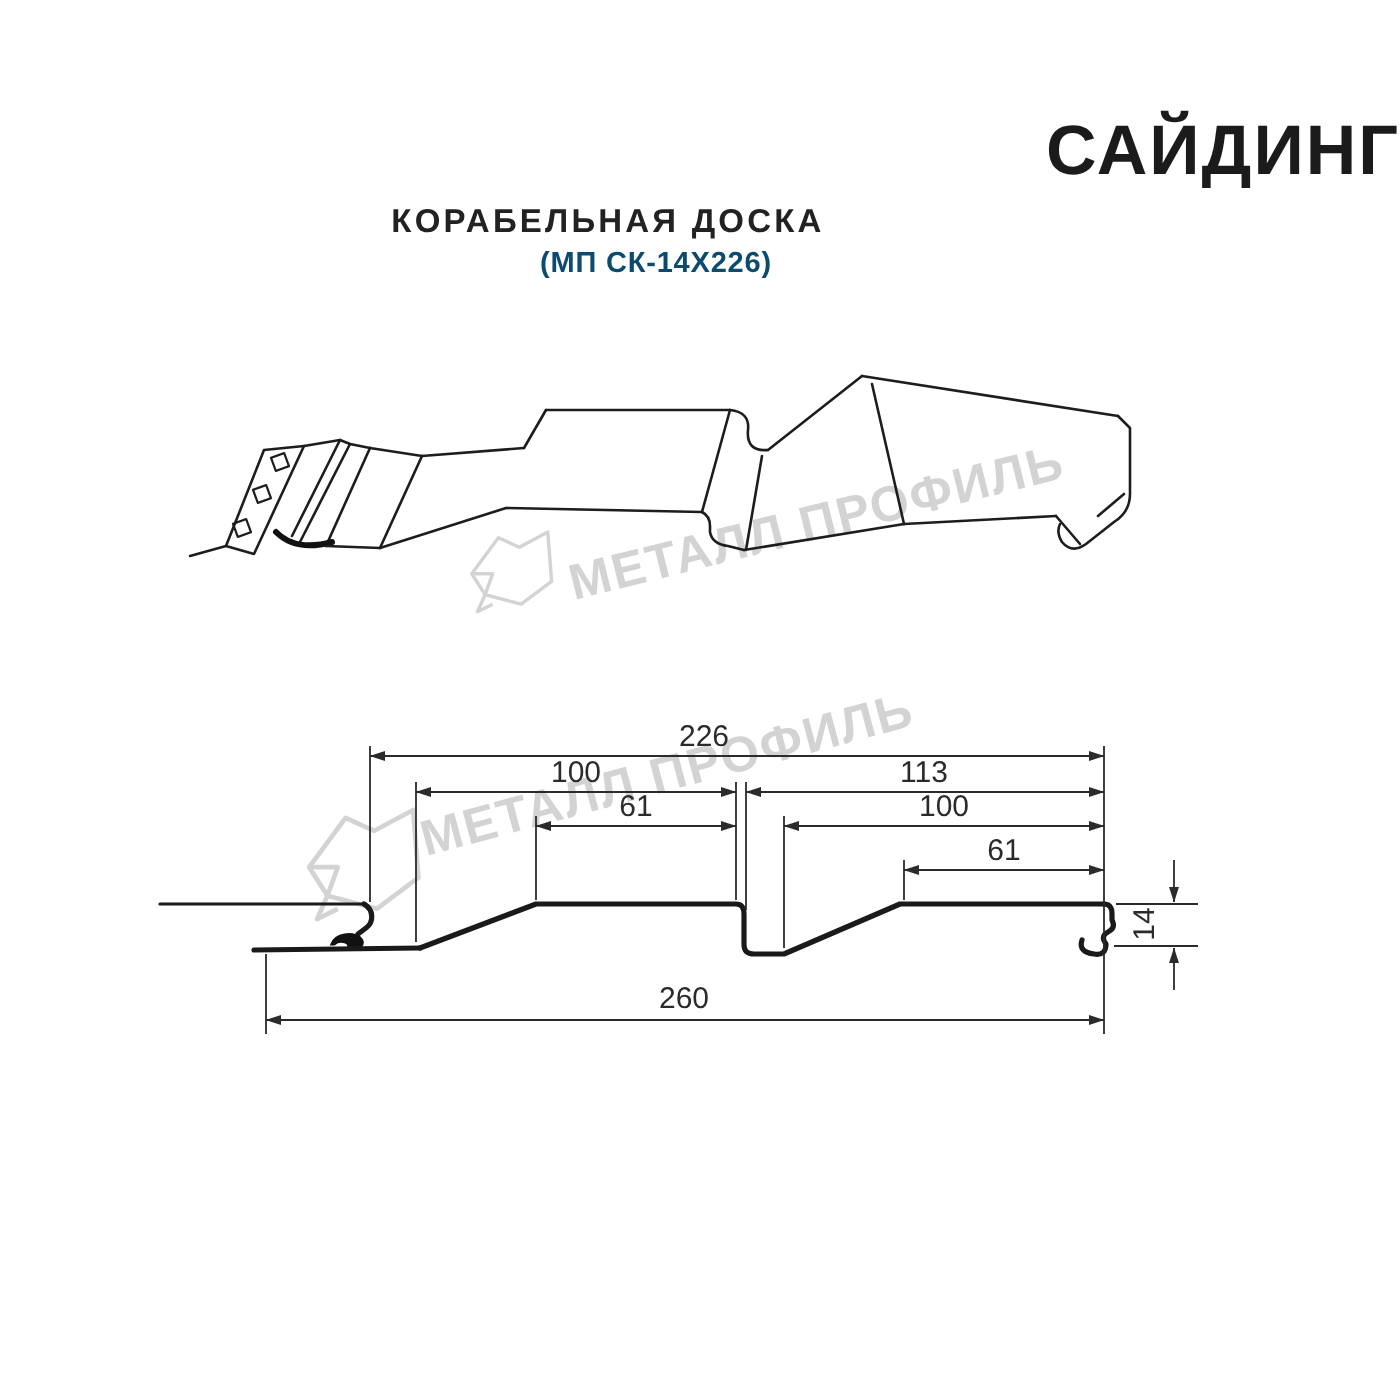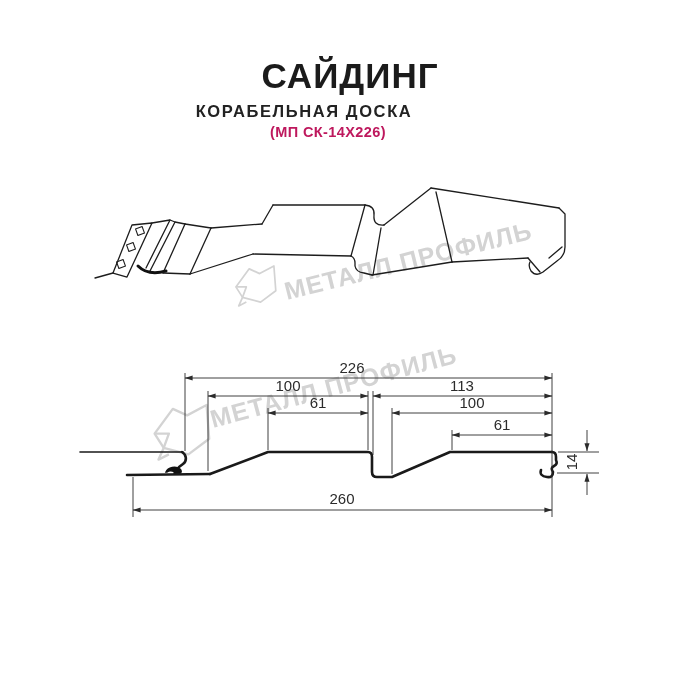--- a/index.html
+++ b/index.html
@@ -1,25 +1,25 @@
 <!DOCTYPE html>
 <html><head>
 <meta charset="utf-8">
 <style>
   html,body{margin:0;padding:0;background:#ffffff;}
   .canvas{
     position:relative;width:700px;height:700px;background:#ffffff;overflow:hidden;
     font-family:"Liberation Sans",sans-serif;
   }
-  .title{position:absolute;left:0;top:56px;width:700px;text-align:center;
+  .title{position:absolute;left:0;top:56px;width:700px;text-align:right;
          font-size:35px;font-weight:bold;letter-spacing:1px;color:#1b1b1b;}
   .subtitle{position:absolute;left:0;top:102px;width:576px;text-align:center;
          font-size:16.5px;font-weight:bold;letter-spacing:1.6px;color:#222;padding-left:16px;}
   .prodcode{position:absolute;left:0;top:124px;width:656px;text-align:center;
-         font-size:14.5px;font-weight:bold;letter-spacing:.4px;color:#be185d;}
+         font-size:14.5px;font-weight:bold;letter-spacing:.4px;color:#0c4a6e;}
   .footerline{position:absolute;left:0;top:613px;width:700px;text-align:center;
          font-size:17px;font-weight:bold;letter-spacing:.3px;color:#2a2a2a;}
   svg{position:absolute;left:0;top:0;}
   .wm-text{font-family:"Liberation Sans",sans-serif;font-weight:bold;font-size:25px;
            fill:#d3d3d3;letter-spacing:1px;}
   .dimtxt{font-family:"Liberation Sans",sans-serif;font-size:15px;fill:#2b2b2b;}
   .thin{stroke:#2b2b2b;stroke-width:0.9;fill:none;}
   .prof{stroke:#1a1a1a;stroke-width:2.6;fill:none;stroke-linejoin:round;stroke-linecap:round;}
   .prof-thin{stroke:#1a1a1a;stroke-width:1.6;fill:none;stroke-linecap:round;}
   .p3d{stroke:#1d1d1d;stroke-width:1.3;fill:none;stroke-linejoin:round;stroke-linecap:round;}

